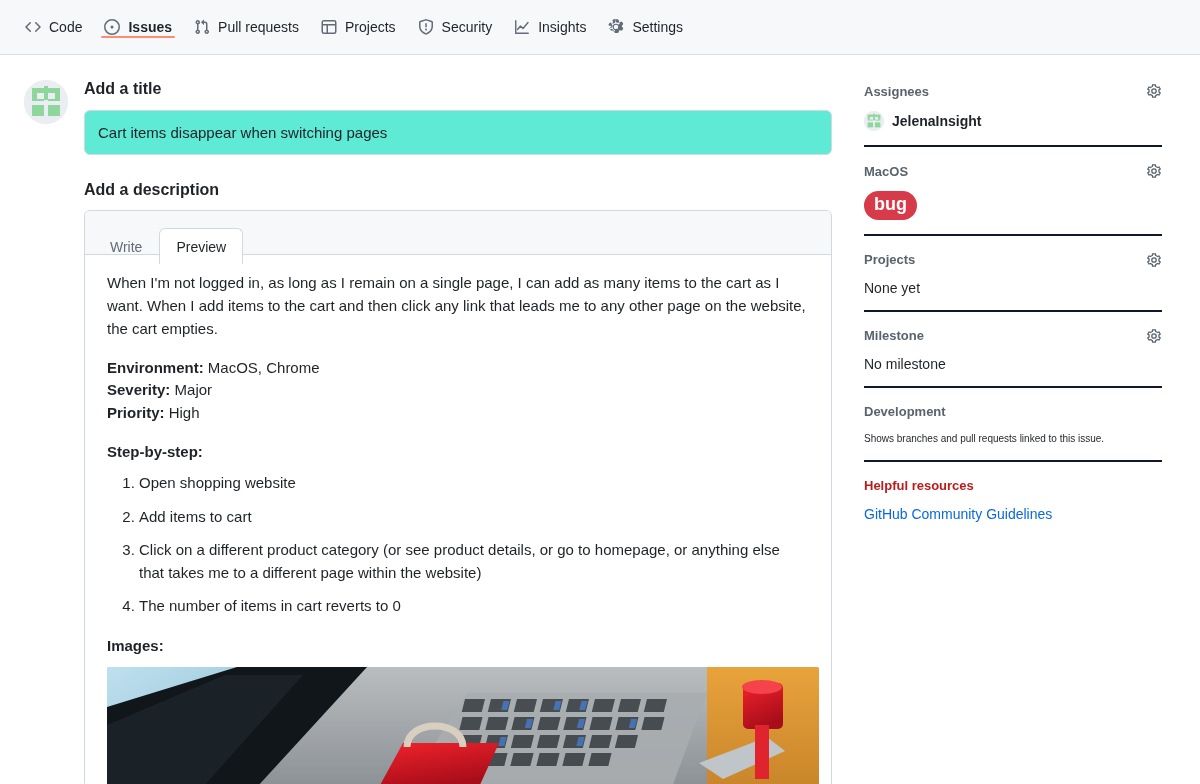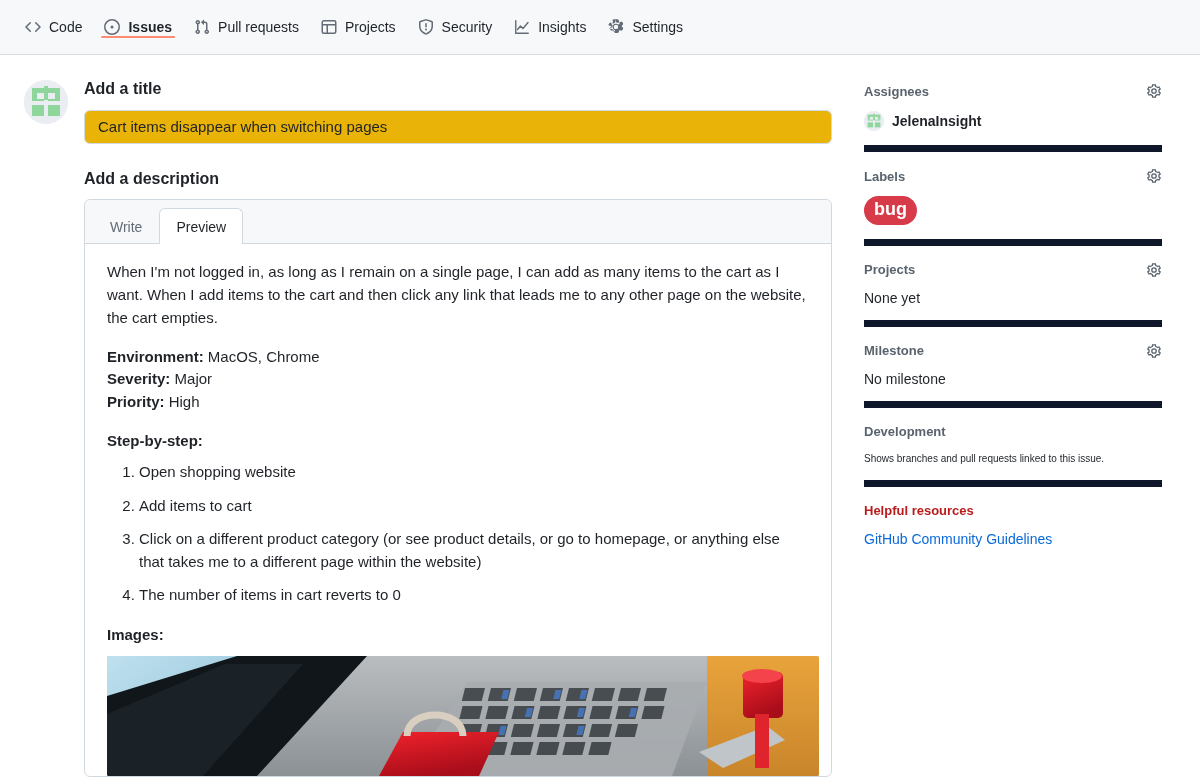--- a/index.html
+++ b/index.html
@@ -74,24 +74,24 @@
 
   .field-title {
     font-size: 16px;
     font-weight: 600;
     color: #1f2328;
     margin: 0 0 10px 0;
     line-height: 1.3;
   }
   .title-input {
     width: 748px;
-    height: 34px;
+    height: 45px;
     border: 1px solid #d1d9e0;
     border-radius: 6px;
-    background: #eab308;
+    background: #5eead4;
     font-size: 15px;
     font-family: "Liberation Sans", sans-serif;
     color: #1f2328;
     padding: 0 13px;
     outline: none;
   }
 
   .desc-heading {
     font-size: 16px;
     font-weight: 600;
@@ -118,21 +118,21 @@
     font-size: 14px;
     padding: 0 16px;
     height: 36px;
     line-height: 36px;
     cursor: pointer;
     color: #636c76;
     border: 1px solid transparent;
     border-bottom: none;
     border-radius: 6px 6px 0 0;
     position: relative;
-    top: 1px;
+    top: 10px;
   }
   .tab.active {
     background: #ffffff;
     color: #1f2328;
     border-color: #d1d9e0;
   }
 
   
   .md {
     padding: 16px 22px 0 22px;
@@ -155,21 +155,21 @@
     display: block;
     border-radius: 2px;
   }
 
   
   .sidebar {
     width: 298px;
     margin-left: 28px;
     padding-top: 4px;
   }
-  .sb-section { padding: 0 0 14px 0; border-bottom: 7px solid #0f172a; }
+  .sb-section { padding: 0 0 14px 0; border-bottom: 2px solid #0f172a; }
   .sb-section.last { border-bottom: none; }
   .sb-section + .sb-section { padding-top: 16px; }
   .sb-head {
     display: flex;
     align-items: center;
     justify-content: space-between;
     margin-bottom: 12px;
   }
   .sb-title {
     font-size: 13px;
@@ -471,21 +471,21 @@
               <rect x="20" y="6" width="4" height="14"></rect>
             </g>
           </svg>
         </span>
         <span class="assignee-name">JelenaInsight</span>
       </div>
     </div>
 
     <div class="sb-section">
       <div class="sb-head">
-        <span class="sb-title">Labels</span>
+        <span class="sb-title">MacOS</span>
         <span class="gear">
           <svg width="16" height="16" viewBox="0 0 16 16" fill="none" stroke="currentColor" stroke-width="1.3">
               <circle cx="8" cy="8" r="2.2"></circle>
               <path d="M13 8a5 5 0 0 0-.1-1l1.3-1-1.2-2-1.6.5a5 5 0 0 0-1.7-1L9.4 1.8h-2.8L6.3 3.5a5 5 0 0 0-1.7 1L3 4 1.8 6l1.3 1a5 5 0 0 0 0 2l-1.3 1L3 12l1.6-.5a5 5 0 0 0 1.7 1l.3 1.7h2.8l.3-1.7a5 5 0 0 0 1.7-1l1.6.5 1.2-2-1.3-1c.07-.33.1-.66.1-1Z"></path>
             </svg>
         </span>
       </div>
       <span class="label-pill">bug</span>
     </div>
 

